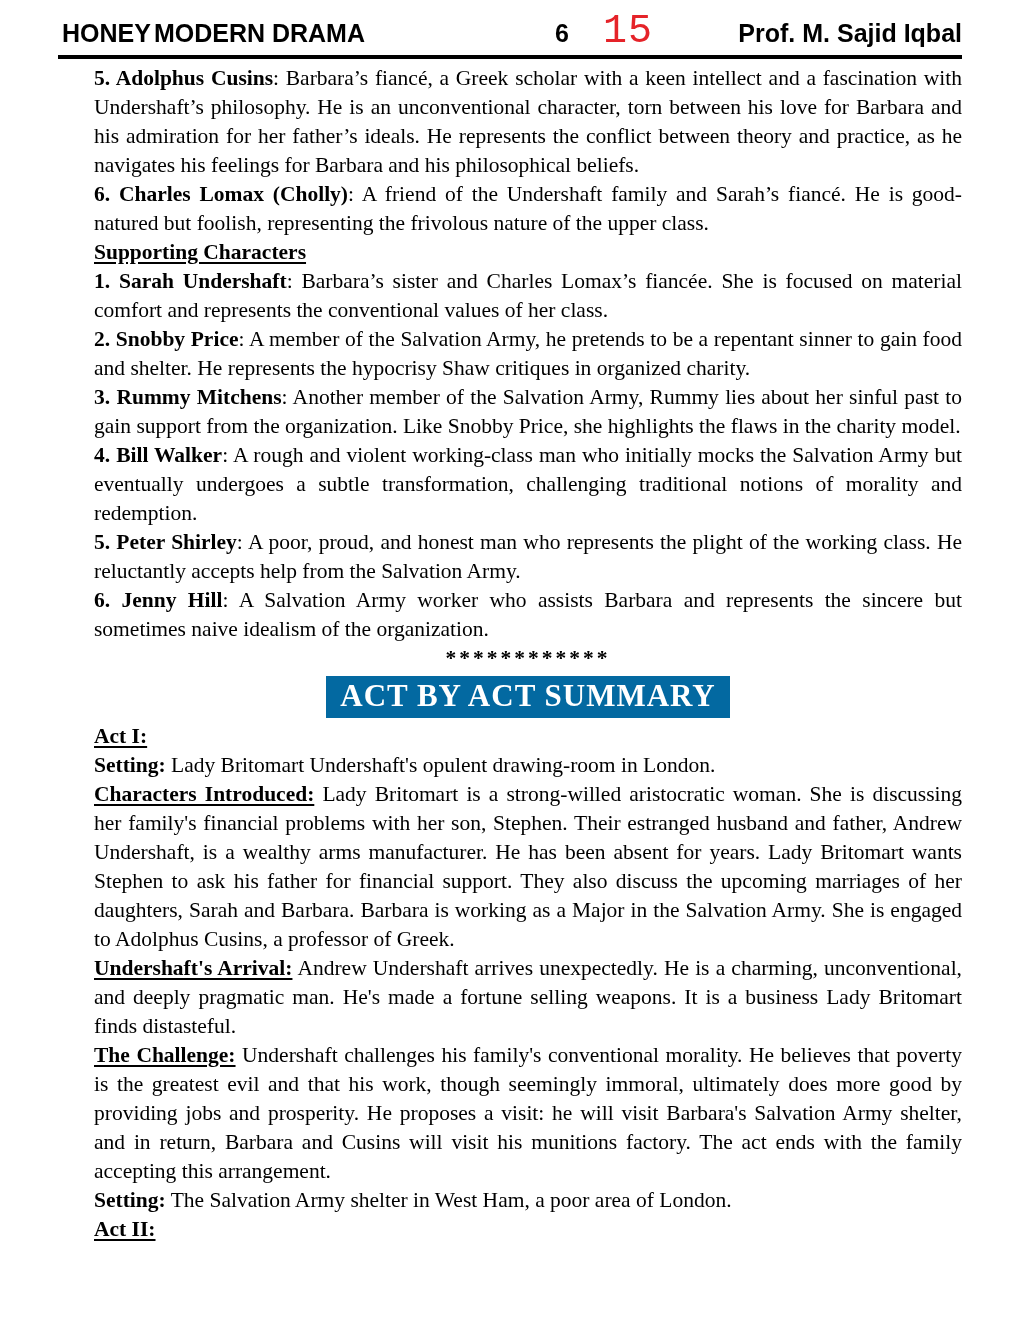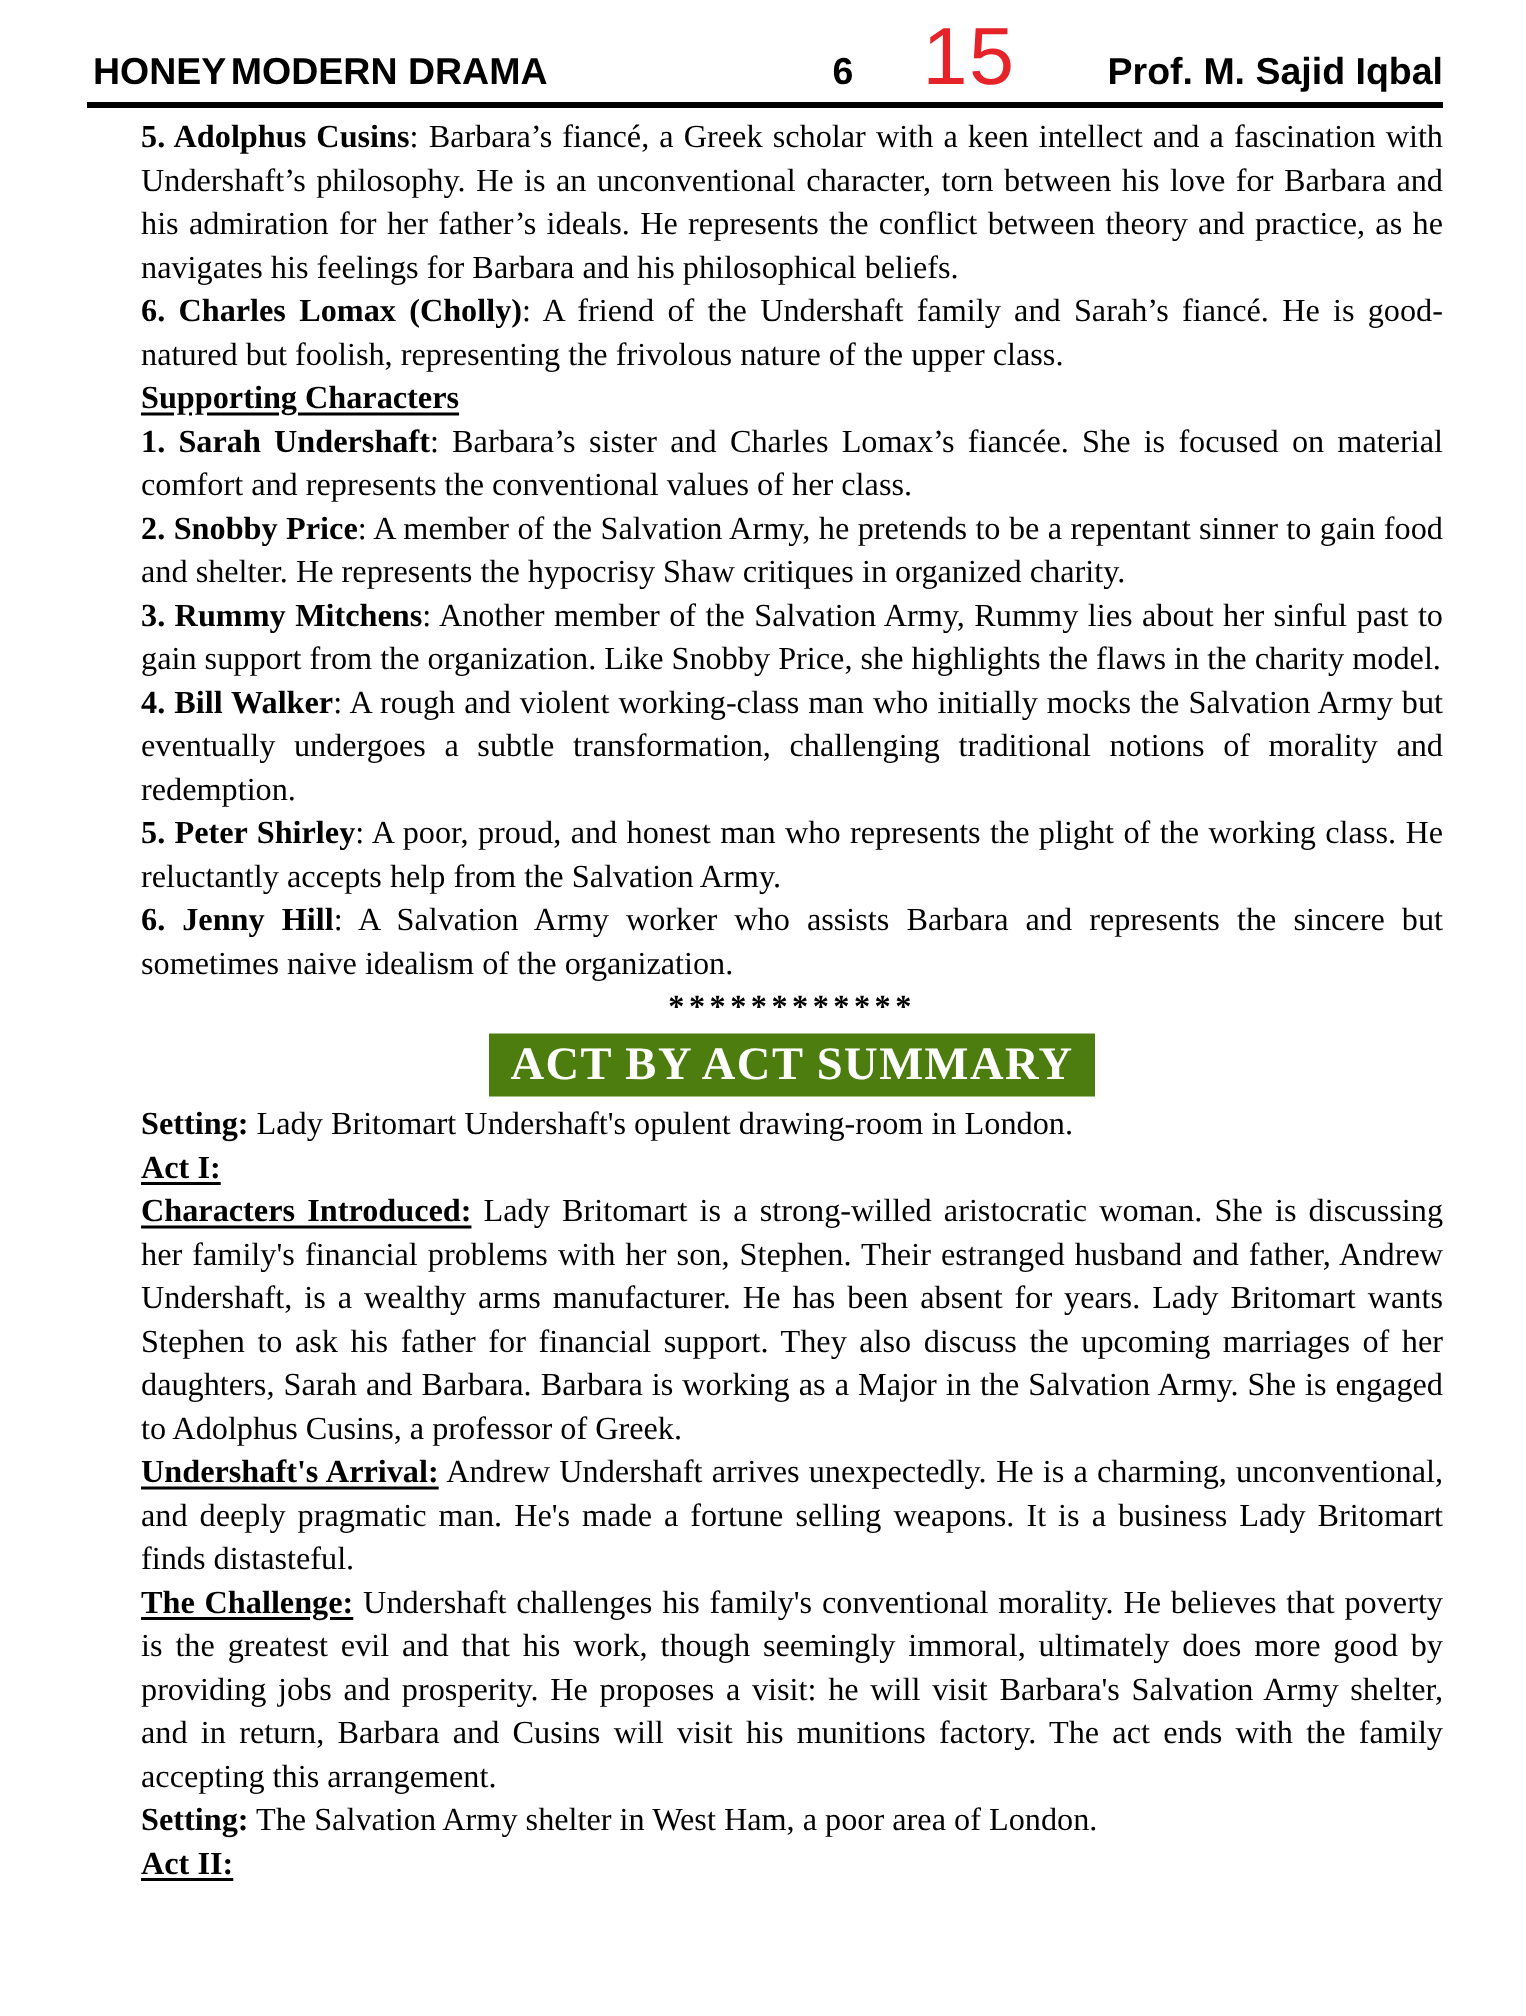--- a/index.html
+++ b/index.html
@@ -26,25 +26,26 @@
     align-items: baseline;
     padding-top: 14px;
     font-family: "Liberation Sans", sans-serif;
     font-weight: bold;
     font-size: 25px;
     white-space: nowrap;
   }
   .header-title { margin-left: 3px; }
   .header-pageno { margin-left: 190px; }
   .header-sheetno {
-    margin-left: 46px;
-    font-size: 54px;
+    margin-left: 34px;
+    font-size: 40px;
     font-weight: 400;
     line-height: 0.9;
     letter-spacing: 1px;
+    font-family: Liberation Mono, monospace;
   }
   .header-author { margin-left: auto; }
   .header-rule {
     border: 0;
     border-top: 4px solid #000000;
     margin: 5px 0 0 -4px;
   }
   
   .content {
     padding-top: 5px;
@@ -97,23 +98,23 @@
       <p class="para"><span class="lead">5. Adolphus Cusins</span>: Barbara’s fiancé, a Greek scholar with a keen intellect and a fascination with Undershaft’s philosophy. He is an unconventional character, torn between his love for Barbara and his admiration for her father’s ideals. He represents the conflict between theory and practice, as he navigates his feelings for Barbara and his philosophical beliefs.</p>
       <p class="para"><span class="lead">6. Charles Lomax (Cholly)</span>: A friend of the Undershaft family and Sarah’s fiancé. He is good-natured but foolish, representing the frivolous nature of the upper class.</p>
       <p class="para"><span class="lead u">Supporting Characters</span></p>
       <p class="para"><span class="lead">1. Sarah Undershaft</span>: Barbara’s sister and Charles Lomax’s fiancée. She is focused on material comfort and represents the conventional values of her class.</p>
       <p class="para"><span class="lead">2. Snobby Price</span>: A member of the Salvation Army, he pretends to be a repentant sinner to gain food and shelter. He represents the hypocrisy Shaw critiques in organized charity.</p>
       <p class="para"><span class="lead">3. Rummy Mitchens</span>: Another member of the Salvation Army, Rummy lies about her sinful past to gain support from the organization. Like Snobby Price, she highlights the flaws in the charity model.</p>
       <p class="para"><span class="lead">4. Bill Walker</span>: A rough and violent working-class man who initially mocks the Salvation Army but eventually undergoes a subtle transformation, challenging traditional notions of morality and redemption.</p>
       <p class="para"><span class="lead">5. Peter Shirley</span>: A poor, proud, and honest man who represents the plight of the working class. He reluctantly accepts help from the Salvation Army.</p>
       <p class="para"><span class="lead">6. Jenny Hill</span>: A Salvation Army worker who assists Barbara and represents the sincere but sometimes naive idealism of the organization.</p>
       <p class="separator">************</p>
-      <div class="banner-row"><span class="banner" style="background: #4d7c0f; color: rgb(255, 255, 255);">ACT BY ACT SUMMARY</span></div>
+      <div class="banner-row"><span class="banner" style="background: #0369a1; color: rgb(255, 255, 255);">ACT BY ACT SUMMARY</span></div>
+      <p class="para"><span class="lead u">Act I:</span></p>
       <p class="para"><span class="lead">Setting:</span> Lady Britomart Undershaft's opulent drawing-room in London.</p>
-      <p class="para"><span class="lead u">Act I:</span></p>
       <p class="para"><span class="lead u">Characters Introduced:</span> Lady Britomart is a strong-willed aristocratic woman. She is discussing her family's financial problems with her son, Stephen. Their estranged husband and father, Andrew Undershaft, is a wealthy arms manufacturer. He has been absent for years. Lady Britomart wants Stephen to ask his father for financial support. They also discuss the upcoming marriages of her daughters, Sarah and Barbara. Barbara is working as a Major in the Salvation Army. She is engaged to Adolphus Cusins, a professor of Greek.</p>
       <p class="para"><span class="lead u">Undershaft's Arrival:</span> Andrew Undershaft arrives unexpectedly. He is a charming, unconventional, and deeply pragmatic man. He's made a fortune selling weapons. It is a business Lady Britomart finds distasteful.</p>
       <p class="para"><span class="lead u">The Challenge:</span> Undershaft challenges his family's conventional morality. He believes that poverty is the greatest evil and that his work, though seemingly immoral, ultimately does more good by providing jobs and prosperity. He proposes a visit: he will visit Barbara's Salvation Army shelter, and in return, Barbara and Cusins will visit his munitions factory. The act ends with the family accepting this arrangement.</p>
       <p class="para"><span class="lead">Setting:</span> The Salvation Army shelter in West Ham, a poor area of London.</p>
       <p class="para"><span class="lead u">Act II:</span></p>
     </div>
 
 </div>
 
 </body></html>

